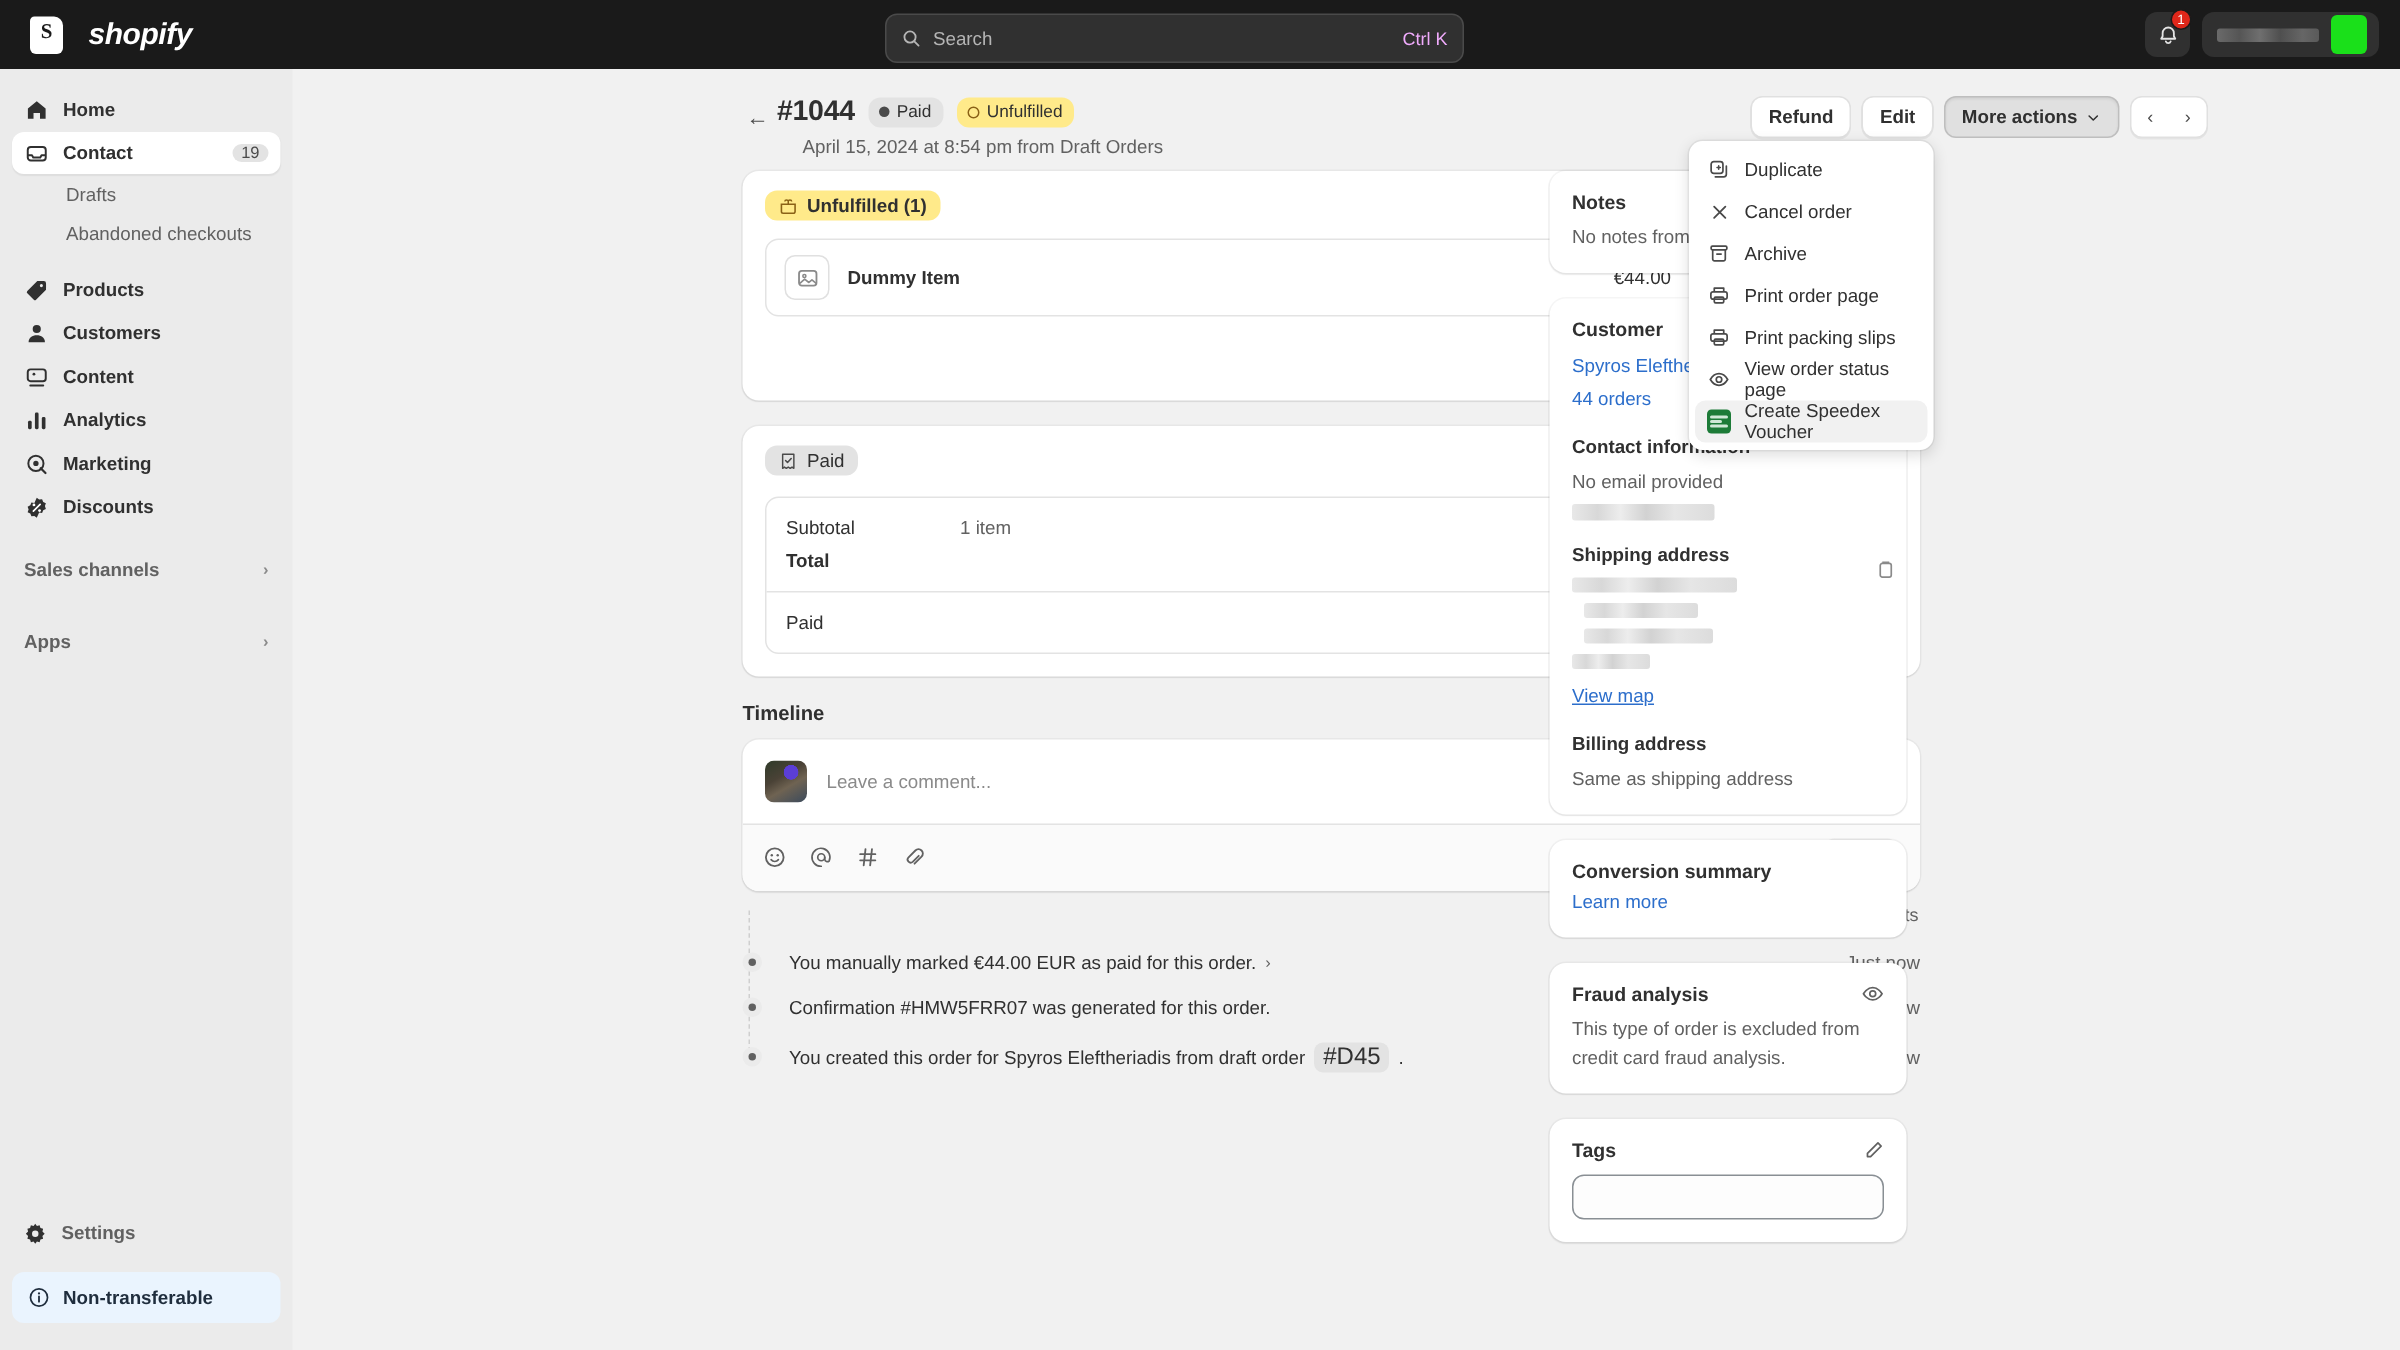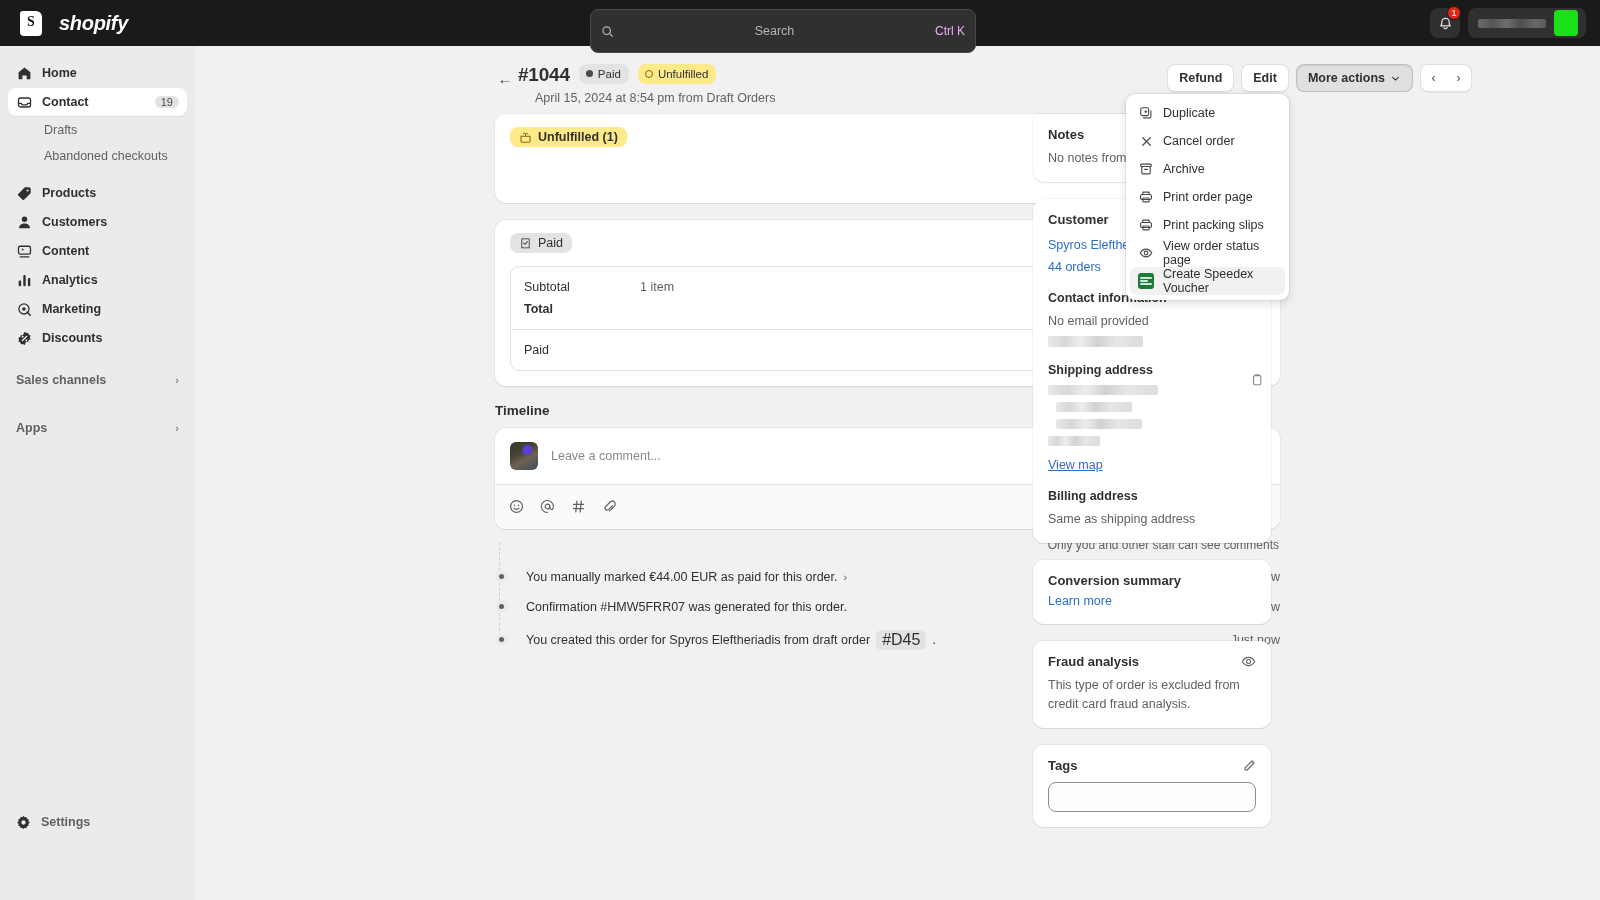--- a/index.html
+++ b/index.html
@@ -24,22 +24,22 @@
   }
   .logo-mark::after {
     content: "S"; position: absolute; left: 0; right: 0; top: 3px;
     text-align: center; font-size: 14px; font-weight: 700; color: #1a1a1a;
     font-family: "Liberation Serif", serif;
   }
   .logo-text { color: #fff; font-size: 20px; font-weight: 700; font-style: italic; letter-spacing: -0.3px; }
 
   .search-wrap { position: absolute; left: 590px; top: 9px; width: 386px; height: 28px; }
   .search-box {
-    width: 100%; height: 44px; background: #303030; border: 1px solid #4a4a4a;
-    border-radius: 8px; display: flex; align-items: center; padding: 0 10px; gap: 8px; text-align: center;
+    width: 100%; height: 33px; background: #303030; border: 1px solid #4a4a4a;
+    border-radius: 8px; display: flex; align-items: center; padding: 0 10px; gap: 8px;
   }
   .search-box .ph { color: #b5b5b5; font-size: 12.5px; flex: 1; }
   .search-box .kbd { color: #f0abfc; font-size: 12px; }
 
   .topright { position: absolute; right: 14px; top: 8px; display: flex; align-items: center; gap: 8px; }
   .bell-btn {
     width: 30px; height: 30px; border-radius: 8px; background: #303030;
     display: flex; align-items: center; justify-content: center; position: relative;
   }
   .bell-badge {
@@ -97,21 +97,21 @@
 
   
   .main { position: absolute; top: 46px; left: 195px; width: 1405px; height: 854px; overflow: hidden; }
   .page { position: relative; width: 1405px; padding: 18px 0 0 0; }
 
   .page-head { position: absolute; left: 300px; top: 18px; display: flex; align-items: flex-start; gap: 0; }
   .back-btn {
     width: 26px; height: 26px; border-radius: 8px; display: flex; align-items: center;
     justify-content: center; color: #4a4a4a; font-size: 15px; margin-left: -3px; margin-top: 1px;
   }
-  .title-row { display: flex; align-items: flex-start; gap: 9px; }
+  .title-row { display: flex; align-items: center; gap: 9px; }
   .order-num { font-size: 19px; font-weight: 700; color: #303030; letter-spacing: -0.2px; }
   .badge {
     display: inline-flex; align-items: center; gap: 5px; border-radius: 8px;
     padding: 1px 8px 2px 7px; font-size: 11.5px; font-weight: 500; color: #303030; height: 20px;
   }
   .badge.paid { background: #e3e3e3; }
   .badge.unfulfilled { background: #ffea8a; }
   .dot-solid { width: 7px; height: 7px; border-radius: 50%; background: #4a4a4a; }
   .dot-ring { width: 8px; height: 8px; border-radius: 50%; border: 1.6px solid #8a6116; }
   .sub-date { font-size: 12.5px; color: #616161; margin-top: 5px; margin-left: 17px; }
@@ -387,20 +387,30 @@
     <div class="settings-item">
       <span class="ico">
         <svg width="15" height="15" viewBox="0 0 16 16" fill="#303030">
             <path d="M8 .9l1.2 1.6 1.9-.5.6 1.9 1.9.6-.5 1.9L14.7 8l-1.6 1.6.5 1.9-1.9.6-.6 1.9-1.9-.5L8 15.1l-1.2-1.6-1.9.5-.6-1.9-1.9-.6.5-1.9L1.3 8l1.6-1.6-.5-1.9 1.9-.6.6-1.9 1.9.5L8 .9z"></path>
             <circle cx="8" cy="8" r="2.3" fill="#ebebeb"></circle>
           </svg>
       </span>
       <span>Settings</span>
     </div>
 
+    <div class="nontransfer">
+      <span>
+        <svg width="14" height="14" viewBox="0 0 16 16" fill="none">
+            <circle cx="8" cy="8" r="6.5" stroke="#1f2d3d" stroke-width="1.3"></circle>
+            <path d="M8 7.2v4" stroke="#1f2d3d" stroke-width="1.4" stroke-linecap="round"></path>
+            <circle cx="8" cy="4.9" r=".85" fill="#1f2d3d"></circle>
+          </svg>
+      </span>
+      <span>Non-transferable</span>
+    </div>
   </div>
 
   <div class="main">
     <div class="page">
 
       <div class="page-head">
         <div class="back-btn">
           <span>←</span>
         </div>
         <div>
@@ -524,20 +534,34 @@
                   <svg width="13" height="13" viewBox="0 0 16 16" fill="none">
                       <path d="M2.4 6.4h11.2v6a1.4 1.4 0 01-1.4 1.4H3.8a1.4 1.4 0 01-1.4-1.4v-6z" stroke="#8a6116" stroke-width="1.3"></path>
                       <path d="M5.2 4.2a1.4 1.4 0 012.8 0v2.2M10.8 4.2a1.4 1.4 0 00-2.8 0v2.2" stroke="#8a6116" stroke-width="1.2"></path>
                     </svg>
                 </span>
                 <span>Unfulfilled (1)</span>
               </span>
               <span class="ellipsis">···</span>
             </div>
 
+            <div class="line-item">
+              <span class="li-thumb">
+                <svg width="15" height="15" viewBox="0 0 16 16" fill="none">
+                    <rect x="1.8" y="2.8" width="12.4" height="10.4" rx="2" stroke="#8a8a8a" stroke-width="1.3"></rect>
+                    <circle cx="5.6" cy="6.4" r="1.1" stroke="#8a8a8a" stroke-width="1.1"></circle>
+                    <path d="M2.4 11.6l3.4-3 3 2.4 2.2-1.8 3.2 2.6" stroke="#8a8a8a" stroke-width="1.2" stroke-linejoin="round"></path>
+                  </svg>
+              </span>
+              <span class="li-name">Dummy Item</span>
+              <span class="li-price">€44.00</span>
+              <span class="li-x">×</span>
+              <span class="li-qty">1</span>
+              <span class="li-total">€44.00</span>
+            </div>
 
             <div class="card-actions">
               <div class="btn-dark">
                 <span>Fulfill item</span>
               </div>
             </div>
           </div>
         </div>
 
         <div class="card">

